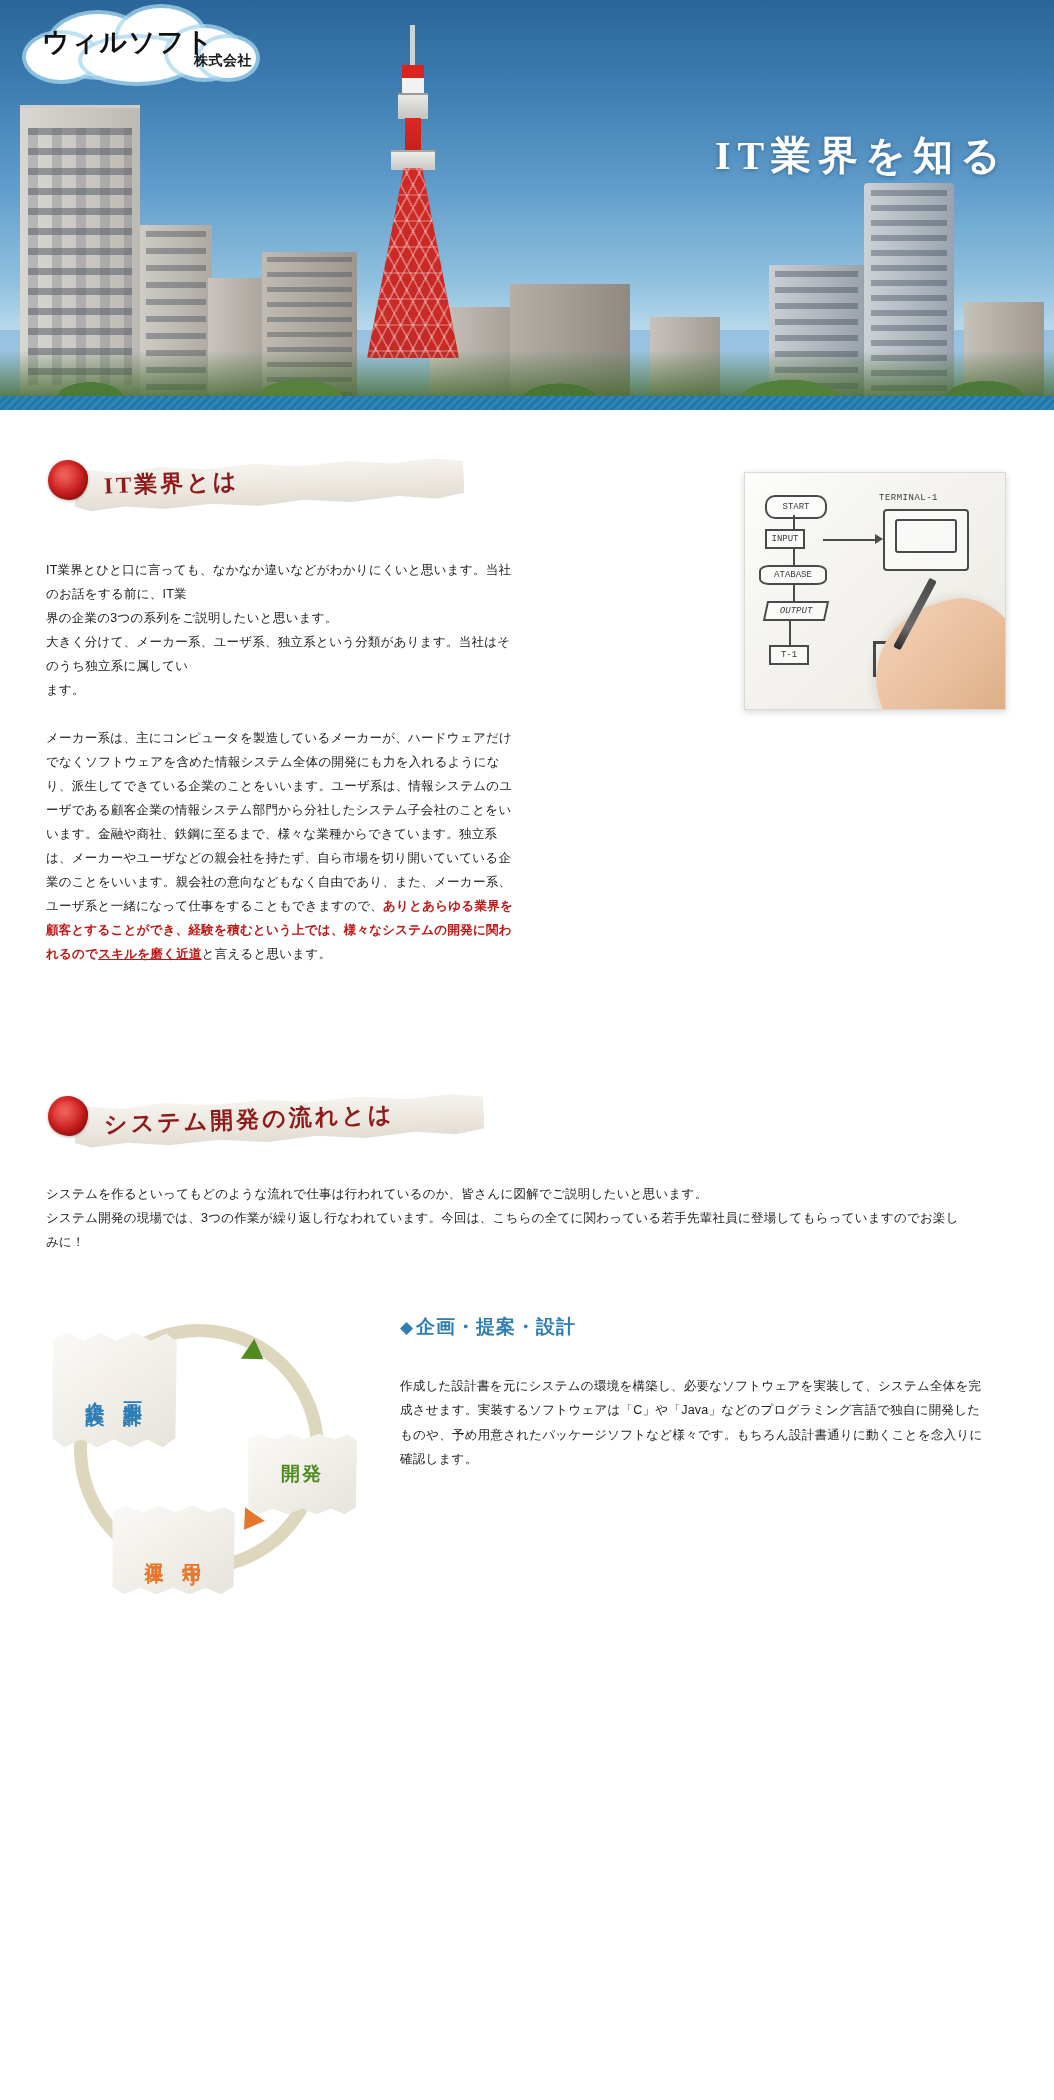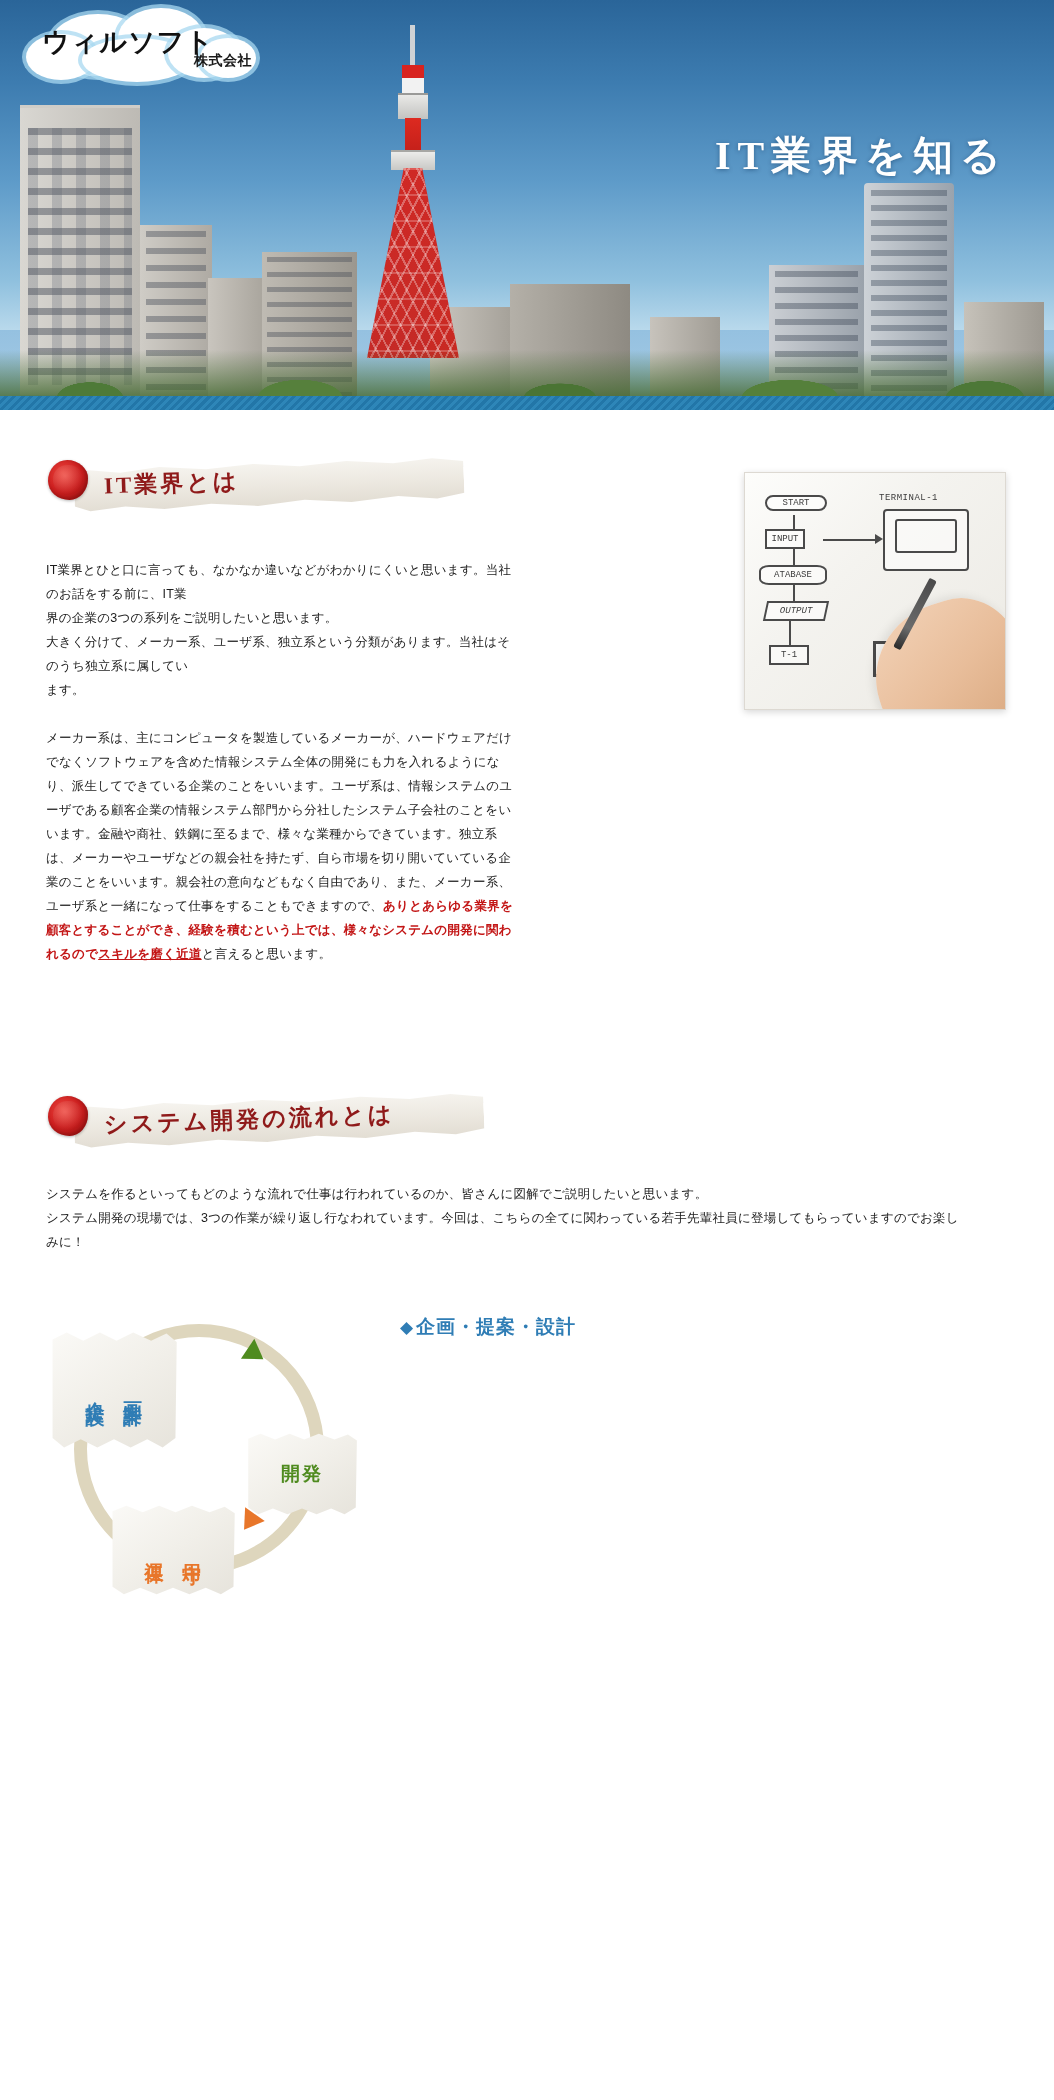--- a/index.html
+++ b/index.html
@@ -171,21 +171,21 @@
     position: absolute; right: 48px; top: 62px;
     width: 262px; height: 238px;
     background: linear-gradient(135deg, #fdfdfb 0%, #f4f3ef 40%, #eceae4 100%);
     border: 1px solid #ddd9d2;
     box-shadow: 0 2px 7px rgba(0,0,0,.16);
     overflow: hidden;
   }
   .fp-box { position: absolute; border: 2px solid #4a4a4a; color: #3a3a3a;
             font-family: "Liberation Mono","DejaVu Sans Mono",monospace; font-size: 9px;
             display: flex; align-items: center; justify-content: center; background: rgba(255,255,255,.5); }
-  .fp-start { left: 20px; top: 22px; width: 62px; height: 16px; border-radius: 10px; }
+  .fp-start { left: 20px; top: 22px; width: 62px; height: 24px; border-radius: 10px; }
   .fp-input { left: 20px; top: 56px; width: 40px; height: 20px; }
   .fp-db    { left: 14px; top: 92px; width: 68px; height: 20px; border-radius: 10px/6px; }
   .fp-out   { left: 20px; top: 128px; width: 62px; height: 20px; transform: skewX(-12deg); }
   .fp-t1    { left: 24px; top: 172px; width: 40px; height: 20px; }
   .fp-t2    { left: 128px; top: 168px; width: 62px; height: 36px; border-width: 3px; }
   .fp-term  { left: 138px; top: 36px; width: 86px; height: 62px; border-radius: 4px; }
   .fp-term::after { content:""; position:absolute; left:10px; top:8px; right:10px; bottom:16px; border:2px solid #4a4a4a; border-radius:3px; }
   .fp-termlbl { position: absolute; left: 134px; top: 20px; font-family:"Liberation Mono","DejaVu Sans Mono",monospace;
                 font-size: 9px; color: #3a3a3a; letter-spacing: .5px; }
   .fp-line { position: absolute; background: #4a4a4a; }
@@ -402,20 +402,21 @@
 
       <div class="desc-col">
 
         <div class="desc-block">
           <div class="desc-h">
             <span class="dia">◆</span><span>企画・提案・設計</span>
           </div>
         </div>
 
         <div class="desc-block">
+          <p class="desc-p">作成した設計書を元にシステムの環境を構築し、必要なソフトウェアを実装して、システム全体を完成させます。実装するソフトウェアは「C」や「Java」などのプログラミング言語で独自に開発したものや、予め用意されたパッケージソフトなど様々です。もちろん設計書通りに動くことを念入りに確認します。</p>
         </div>
 
 
       </div>
     </div>
   </div>
 
 </div>
 
 </body></html>

